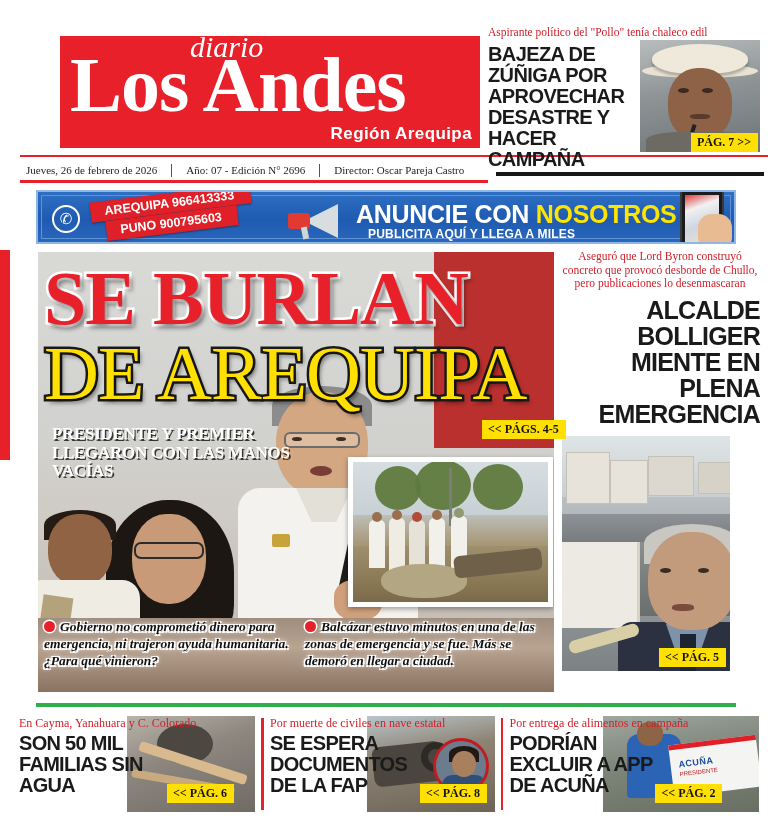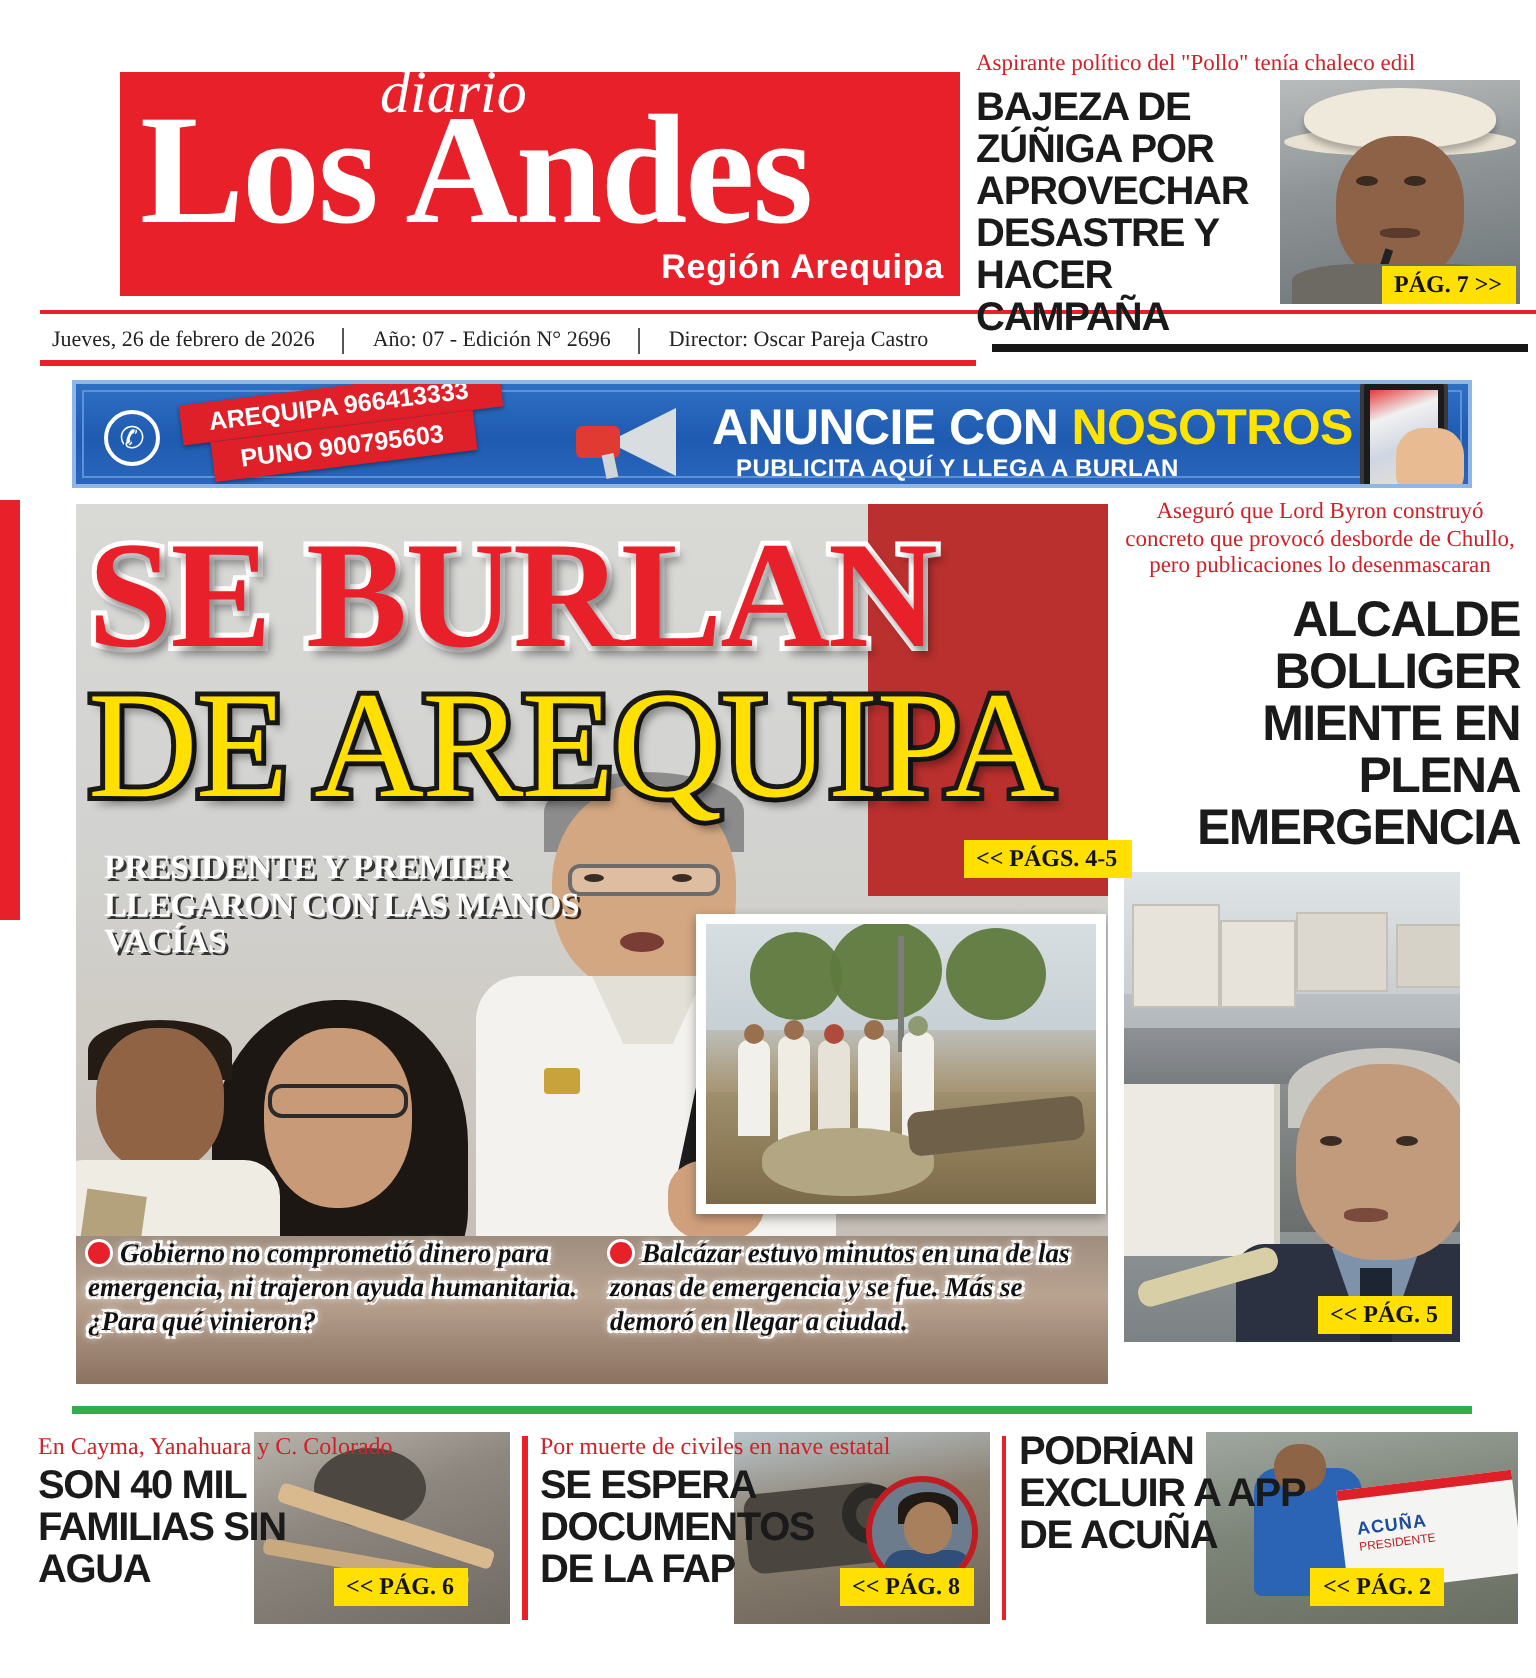--- a/index.html
+++ b/index.html
@@ -569,21 +569,21 @@
     <div class="ad-inner"></div>
     <div class="ad-phone">✆</div>
     <div class="ribbon ribbon-1">AREQUIPA 966413333</div>
     <div class="ribbon ribbon-2">PUNO 900795603</div>
     <div class="megaphone">
       <div class="mg-cone"></div>
       <div class="mg-body"></div>
       <div class="mg-handle"></div>
     </div>
     <div class="ad-main"><span>ANUNCIE CON </span><span class="hi">NOSOTROS</span></div>
-    <div class="ad-sub">PUBLICITA AQUÍ Y LLEGA A BURLAN</div>
+    <div class="ad-sub">PUBLICITA AQUÍ Y LLEGA A MILES</div>
     <div class="ad-phoneimg">
       <div class="scr"></div>
     </div>
     <div class="ad-hand"></div>
   </div>
 
   <div class="main-story">
     <div class="ms-photo">
       <div class="ms-wallred"></div>
       <div class="ms-man">
@@ -683,21 +683,21 @@
 
   <div class="bottom">
 
     <div class="bcell b1">
       <div class="b-photo bp1">
         <div class="hole"></div>
         <div class="pipe"></div>
         <div class="pipe2"></div>
       </div>
       <div class="b-kicker">En Cayma, Yanahuara y C. Colorado</div>
-      <div class="b-head">SON 40 MIL FAMILIAS SIN AGUA</div>
+      <div class="b-head">SON 50 MIL FAMILIAS SIN AGUA</div>
       <div class="pagetag b-tag bt1">&lt;&lt; PÁG. 6</div>
     </div>
 
     <div class="bdiv"></div>
 
     <div class="bcell b2">
       <div class="b-photo bp2">
         <div class="wreck"></div>
         <div class="tyre"></div>
         <div class="circle">
@@ -715,19 +715,20 @@
 
     <div class="bcell b3">
       <div class="b-photo bp3">
         <div class="man"></div>
         <div class="man-head"></div>
         <div class="banner">
           <div class="banner-t">ACUÑA</div>
           <div class="banner-s">PRESIDENTE</div>
         </div>
       </div>
+      <div class="b-kicker">Por entrega de alimentos en campaña</div>
       <div class="b-head">PODRÍAN EXCLUIR A APP DE ACUÑA</div>
       <div class="pagetag b-tag bt3">&lt;&lt; PÁG. 2</div>
     </div>
 
   </div>
 
 </div>
 
 </body></html>

